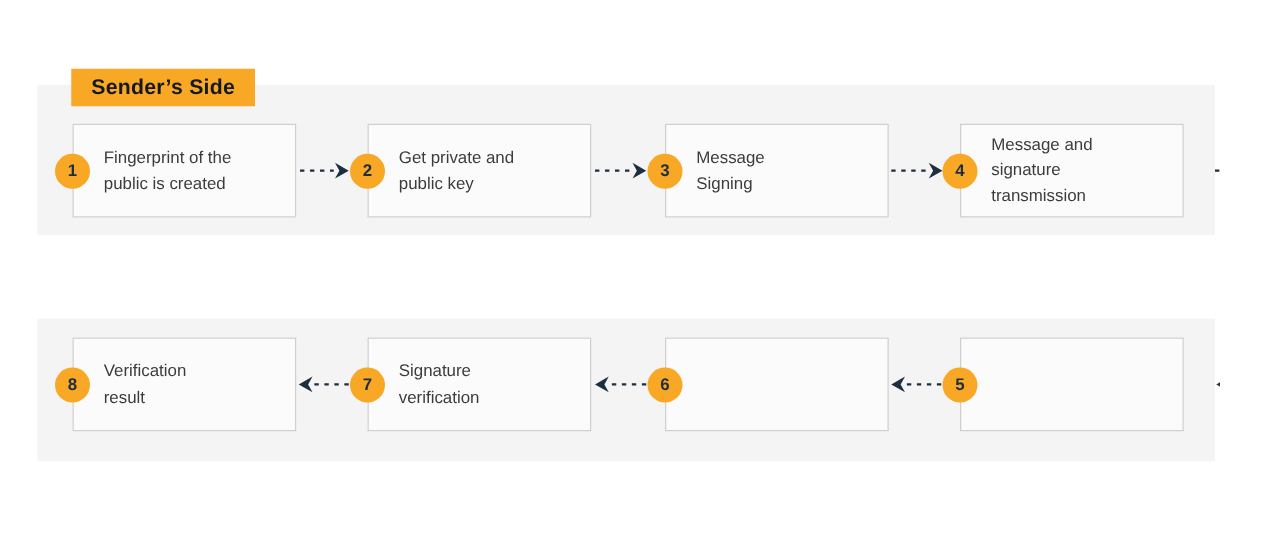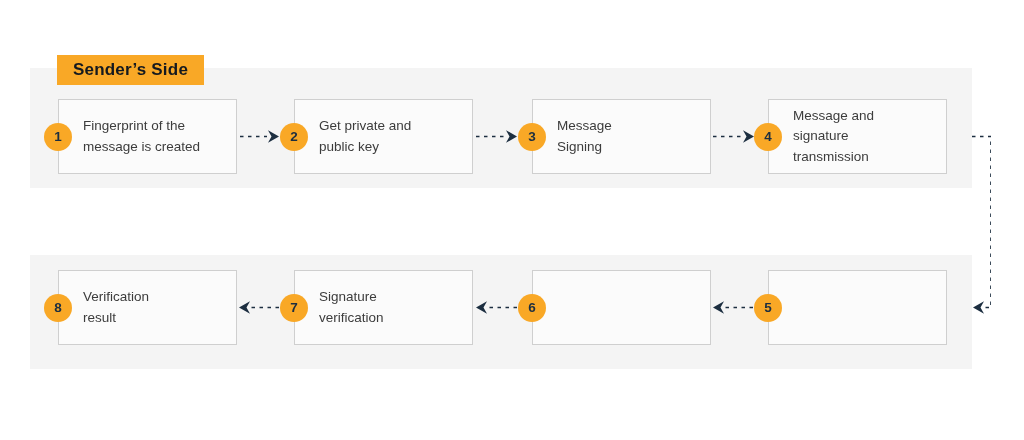--- a/index.html
+++ b/index.html
@@ -11,21 +11,20 @@
     --step-text:#3C3C3C;
     --label-text:#14191F;
   }
   html,body{margin:0;padding:0;background:#ffffff;}
   .canvas{
     position:relative;
     width:976px;height:440px;
     background:#ffffff;
     font-family:"Liberation Sans", sans-serif;
     overflow:hidden;
-    padding-left:15px;
   }
   .band{
     position:absolute;left:30px;width:942px;
     background:var(--band-gray);
   }
   .band.top{top:68px;height:120px;}
   .band.bottom{top:255px;height:114px;}
   .side-label{
     position:absolute;
     background:var(--accent-orange);
@@ -98,21 +97,21 @@
     <path class="head" d="M713 307.5 L724 301.2 L720.5 307.5 L724 313.8 Z"></path>
     <path class="dash" d="M517 307.5 H489"></path>
     <path class="head" d="M476 307.5 L487 301.2 L483.5 307.5 L487 313.8 Z"></path>
     <path class="dash" d="M279 307.5 H251"></path>
     <path class="head" d="M239 307.5 L250 301.2 L246.5 307.5 L250 313.8 Z"></path>
   </svg>
 
   <div class="step s1">
     <span class="badge">1</span>
     <span class="text">Fingerprint of the
-message is created</span>
+public is created</span>
   </div>
   <div class="step s2">
     <span class="badge">2</span>
     <span class="text">Get private and
 public key</span>
   </div>
   <div class="step s3">
     <span class="badge">3</span>
     <span class="text">Message
 Signing</span>

